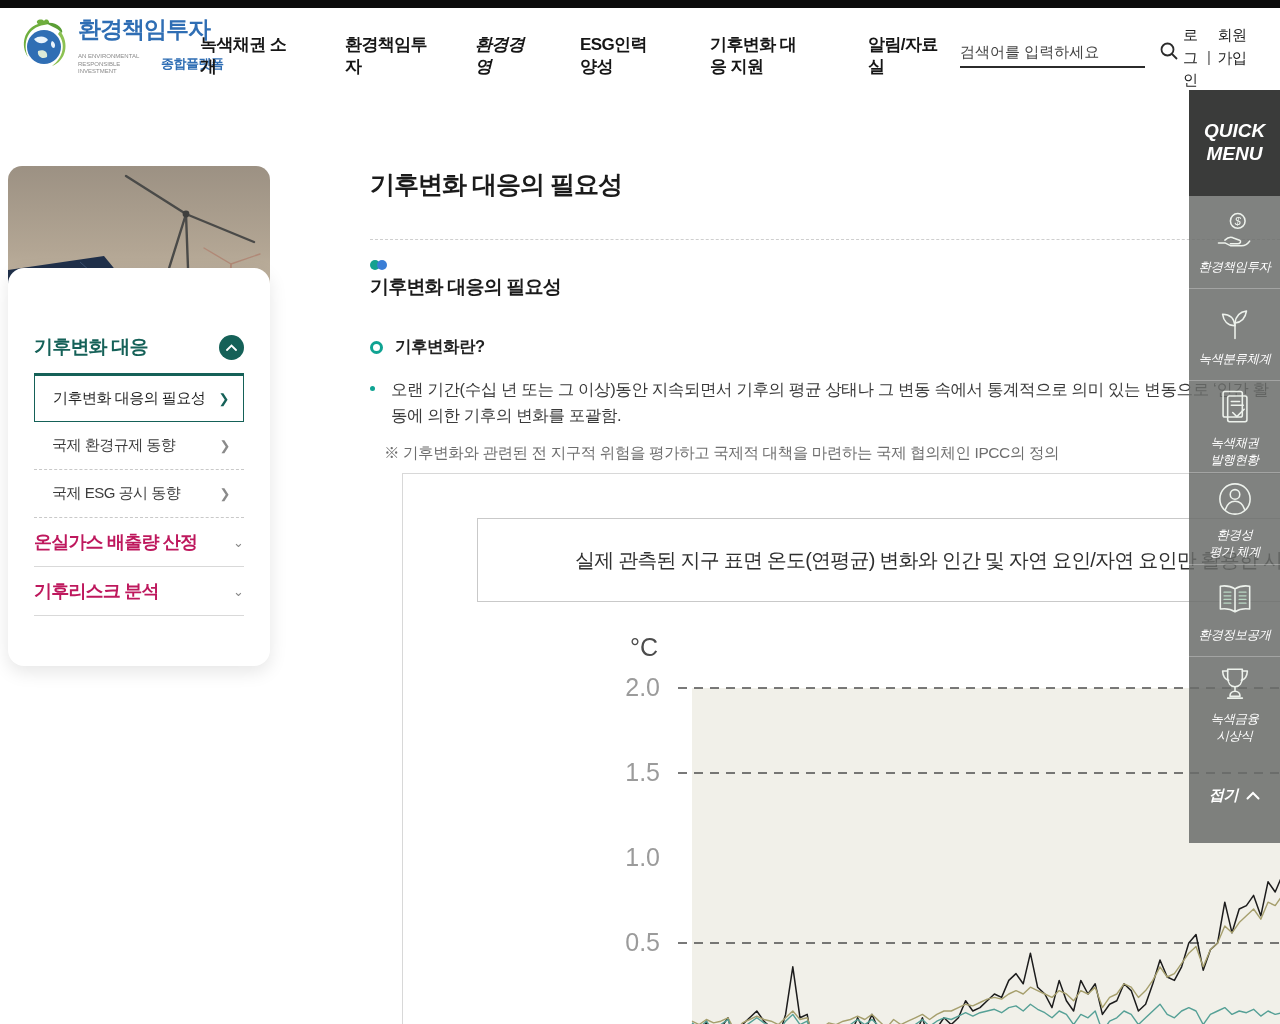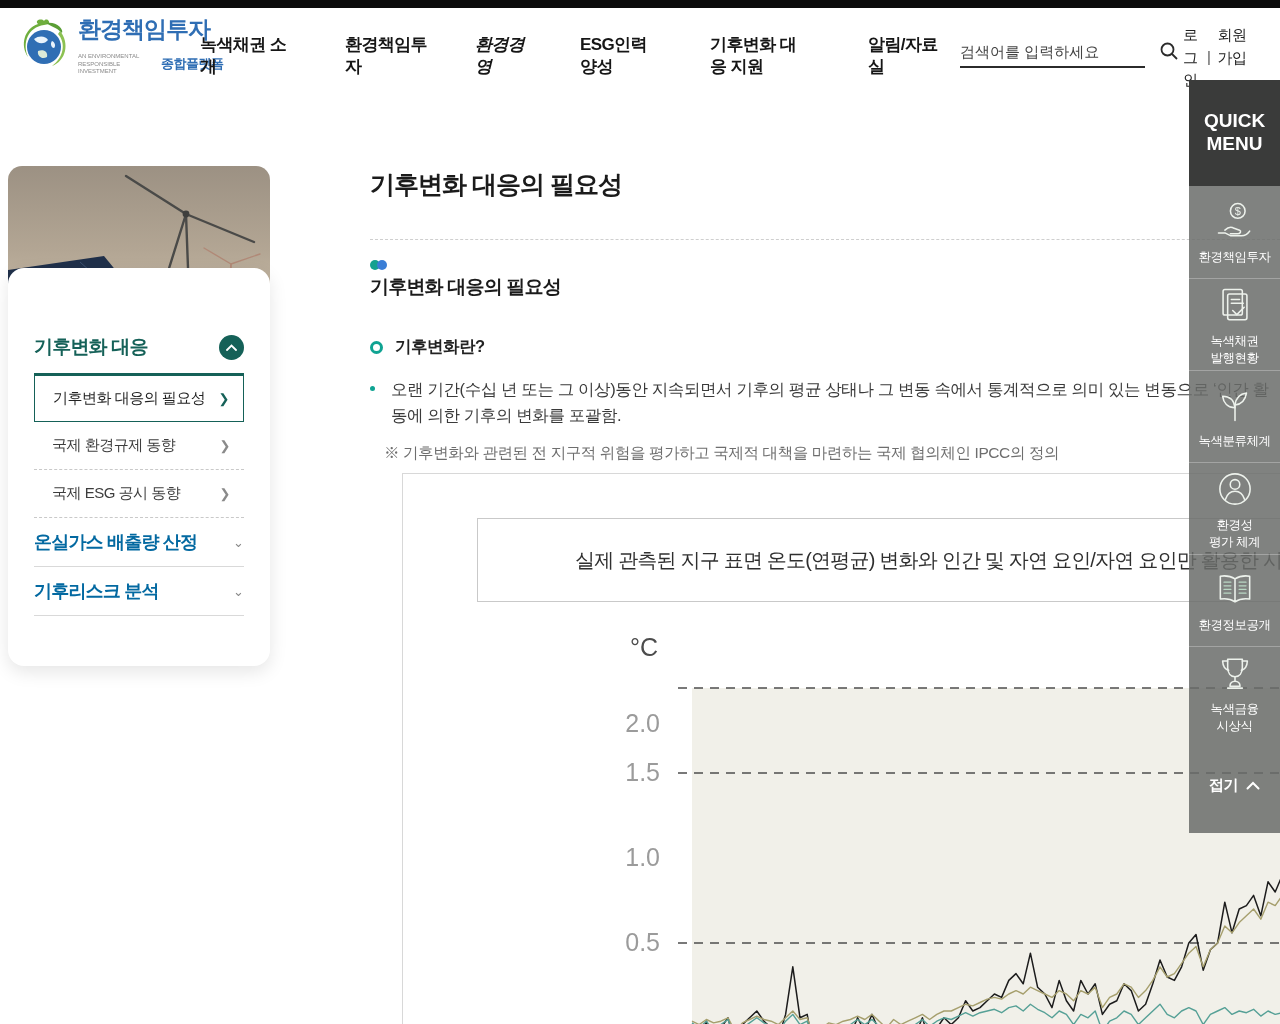--- a/index.html
+++ b/index.html
@@ -46,21 +46,21 @@
     border-radius:14px; overflow:hidden; z-index:3; }
   .banner svg { position:absolute; inset:0; }
   .banner-title { position:absolute; left:0; right:0; top:44px; text-align:center;
     color:#fff; font-size:26px; font-weight:bold; letter-spacing:-1px; text-shadow:0 1px 4px rgba(0,0,0,0.25); }
 
   .side-card { position:absolute; left:8px; top:268px; width:262px; height:398px; background:#fff;
     border-radius:16px; box-shadow:0 6px 18px rgba(0,0,0,0.10); z-index:4; padding:66px 26px 0 26px; }
   .side-sec-head { display:flex; align-items:center; justify-content:space-between; cursor:pointer; }
   .side-sec-head .lbl { font-size:19px; font-weight:bold; letter-spacing:-0.8px; }
   .sec-open .lbl { color:#156158; }
-  .sec-closed .lbl { color:#0369a1; font-size:18px; }
+  .sec-closed .lbl { color:#be185d; font-size:18px; }
   .chev-circle { width:25px; height:25px; border-radius:50%; background:#156158;
     display:flex; align-items:center; justify-content:center; }
   .chev-down { color:#888; font-size:13px; }
   .teal-rule { border-top:2px solid #156158; margin-top:13px; }
   .sub-item { height:47px; display:flex; align-items:center; justify-content:space-between;
     padding:0 14px 0 18px; font-size:15px; color:#3d3d3d; letter-spacing:-0.5px; cursor:pointer; }
   .sub-item .arrow { color:#8a8a8a; font-size:13px; }
   .sub-item.active { border:1.5px solid #156158; color:#222; }
   .sub-item.active .arrow { color:#156158; }
   .dash-sep { border-top:1px dashed #c9c9c9; }
@@ -89,21 +89,21 @@
   .figure-title-box { position:absolute; left:477px; top:518px; width:980px; height:84px;
     border:1px solid #c9c9c9; display:flex; align-items:center; justify-content:center; z-index:1; }
   .figure-title { font-size:20px; color:#2f2f2f; letter-spacing:-0.8px; white-space:nowrap; }
 
   #chart-svg { position:absolute; left:0; top:0; width:1280px; height:1024px; z-index:1; pointer-events:none; }
   .y-unit { position:absolute; left:630px; top:633px; font-size:25px; color:#4c4c4c; z-index:2; }
   #tick-labels { position:absolute; inset:0; z-index:2; pointer-events:none; }
   .tick { position:absolute; left:608px; width:52px; text-align:right; font-size:25px; color:#9b9b9b; }
 
   
-  .quickmenu { position:absolute; left:1189px; top:80px; width:91px; height:753px; z-index:10; }
+  .quickmenu { position:absolute; left:1189px; top:90px; width:91px; height:753px; z-index:10;font-style:italic; }
   .qm-head { height:106px; background:#3a3b3a; color:#fff; display:flex; align-items:center;
     justify-content:center; text-align:center; font-weight:bold; font-size:19px; line-height:1.2; cursor:pointer; }
   .qm-body { height:647px; background:rgba(106,108,106,0.85); display:flex; flex-direction:column; }
   .qm-item { flex:0 0 92px; display:flex; flex-direction:column; align-items:center; justify-content:center;
     gap:6px; cursor:pointer; }
   .qm-item + .qm-item { border-top:1px solid rgba(255,255,255,0.28); }
   .qm-label { color:#fff; font-size:12.5px; text-align:center; line-height:1.35;
     letter-spacing:-0.5px; white-space:pre-line; }
   .qm-collapse { flex:1; display:flex; align-items:center; justify-content:center; gap:8px;
     color:#fff; font-size:15px; font-weight:bold; letter-spacing:-0.5px; cursor:pointer; }
@@ -236,21 +236,21 @@
     <rect x="692" y="688" width="598" height="336" fill="#f1f0e9"></rect>
     <line x1="678" x2="1290" y1="688" y2="688" stroke="#4d4d4d" stroke-width="1.6" stroke-dasharray="9 7"></line>
     <line x1="678" x2="1290" y1="773" y2="773" stroke="#4d4d4d" stroke-width="1.6" stroke-dasharray="9 7"></line>
     <line x1="678" x2="1290" y1="943" y2="943" stroke="#4d4d4d" stroke-width="1.6" stroke-dasharray="9 7"></line>
     <polyline points="692.0,1024.6 699.2,1038.2 706.4,1021.2 713.6,1041.6 720.8,1028.0 728.0,1017.8 735.2,1045.0 742.4,1024.6 749.6,1017.8 756.8,1011.0 764.0,1021.2 771.2,1028.0 778.4,1038.2 785.6,1014.4 792.8,966.8 800.0,1017.8 807.2,1014.4 814.4,1055.2 821.6,1045.0 828.8,1034.8 836.0,1048.4 843.2,1041.6 850.4,1034.8 857.6,1017.8 864.8,1031.4 872.0,1014.4 879.2,1031.4 886.4,1048.4 893.6,1031.4 900.8,1045.0 908.0,1041.6 915.2,1034.8 922.4,1017.8 929.6,1041.6 936.8,1028.0 944.0,1017.8 951.2,1024.6 958.4,1017.8 965.6,1000.8 972.8,1011.0 980.0,1007.6 987.2,1000.8 994.4,994.0 1001.6,997.4 1008.8,980.4 1016.0,973.6 1023.2,983.8 1030.4,953.2 1037.6,987.2 1044.8,994.0 1052.0,1007.6 1059.2,980.4 1066.4,1000.8 1073.6,1011.0 1080.8,980.4 1088.0,994.0 1095.2,983.8 1102.4,1014.4 1109.6,1004.2 1116.8,1000.8 1124.0,983.8 1131.2,990.6 1138.4,1011.0 1145.6,1004.2 1152.8,983.8 1160.0,960.0 1167.2,977.0 1174.4,980.4 1181.6,966.8 1188.8,943.0 1196.0,934.5 1203.2,970.2 1210.4,949.8 1217.6,943.0 1224.8,902.2 1232.0,932.8 1239.2,909.0 1246.4,905.6 1253.6,895.4 1260.8,915.8 1268.0,881.8 1275.2,892.0 1282.4,875.0" fill="none" stroke="#1c1c1c" stroke-width="1.5" stroke-linejoin="round"></polyline>
     <polyline points="692.0,1021.2 699.2,1024.6 706.4,1019.5 713.6,1022.9 720.8,1021.2 728.0,1017.8 735.2,1031.4 742.4,1022.9 749.6,1019.5 756.8,1016.1 764.0,1019.5 771.2,1021.2 778.4,1024.6 785.6,1017.8 792.8,1011.0 800.0,1019.5 807.2,1017.8 814.4,1038.2 821.6,1028.0 828.8,1022.9 836.0,1024.6 843.2,1021.2 850.4,1019.5 857.6,1016.1 864.8,1019.5 872.0,1014.4 879.2,1021.2 886.4,1028.0 893.6,1019.5 900.8,1024.6 908.0,1021.2 915.2,1017.8 922.4,1014.4 929.6,1019.5 936.8,1014.4 944.0,1011.0 951.2,1011.0 958.4,1007.6 965.6,1004.2 972.8,1005.9 980.0,1002.5 987.2,999.1 994.4,997.4 1001.6,999.1 1008.8,994.0 1016.0,990.6 1023.2,994.0 1030.4,987.2 1037.6,990.6 1044.8,994.0 1052.0,997.4 1059.2,990.6 1066.4,994.0 1073.6,1000.8 1080.8,990.6 1088.0,994.0 1095.2,987.2 1102.4,1007.6 1109.6,997.4 1116.8,994.0 1124.0,983.8 1131.2,987.2 1138.4,997.4 1145.6,990.6 1152.8,980.4 1160.0,966.8 1167.2,977.0 1174.4,973.6 1181.6,963.4 1188.8,953.2 1196.0,946.4 1203.2,966.8 1210.4,949.8 1217.6,943.0 1224.8,926.0 1232.0,932.8 1239.2,922.6 1246.4,915.8 1253.6,909.0 1260.8,919.2 1268.0,902.2 1275.2,905.6 1282.4,895.4" fill="none" stroke="#a69f6d" stroke-width="1.4" stroke-linejoin="round"></polyline>
     <polyline points="692.0,1022.9 699.2,1028.0 706.4,1021.2 713.6,1031.4 720.8,1024.6 728.0,1019.5 735.2,1038.2 742.4,1028.0 749.6,1022.9 756.8,1017.8 764.0,1022.9 771.2,1026.3 778.4,1031.4 785.6,1021.2 792.8,1014.4 800.0,1024.6 807.2,1021.2 814.4,1045.0 821.6,1034.8 828.8,1028.0 836.0,1031.4 843.2,1026.3 850.4,1024.6 857.6,1019.5 864.8,1024.6 872.0,1019.5 879.2,1026.3 886.4,1034.8 893.6,1024.6 900.8,1031.4 908.0,1028.0 915.2,1024.6 922.4,1019.5 929.6,1026.3 936.8,1021.2 944.0,1017.8 951.2,1019.5 958.4,1016.1 965.6,1012.7 972.8,1016.1 980.0,1012.7 987.2,1011.0 994.4,1009.3 1001.6,1012.7 1008.8,1007.6 1016.0,1005.9 1023.2,1011.0 1030.4,1004.2 1037.6,1009.3 1044.8,1012.7 1052.0,1017.8 1059.2,1011.0 1066.4,1014.4 1073.6,1024.6 1080.8,1014.4 1088.0,1017.8 1095.2,1011.0 1102.4,1031.4 1109.6,1021.2 1116.8,1017.8 1124.0,1011.0 1131.2,1014.4 1138.4,1024.6 1145.6,1017.8 1152.8,1011.0 1160.0,1004.2 1167.2,1014.4 1174.4,1017.8 1181.6,1011.0 1188.8,1007.6 1196.0,1011.0 1203.2,1024.6 1210.4,1014.4 1217.6,1011.0 1224.8,1007.6 1232.0,1014.4 1239.2,1011.0 1246.4,1012.7 1253.6,1009.3 1260.8,1016.1 1268.0,1011.0 1275.2,1014.4 1282.4,1012.7" fill="none" stroke="#55a096" stroke-width="1.4" stroke-linejoin="round"></polyline>
   </svg>
 <div class="y-unit">°C</div>
 <div id="tick-labels">
-    <div class="tick" style="top: 673px; margin-top: 36px;">2.0</div>
+    <div class="tick" style="top: 673px;">2.0</div>
     <div class="tick" style="top: 758px;">1.5</div>
     <div class="tick" style="top: 843px;">1.0</div>
     <div class="tick" style="top: 928px; text-align: right;">0.5</div>
   </div>
 
 <div class="main">
   <div class="page-title">기후변화 대응의 필요성</div>
   <div class="dash-divider"></div>
   <div class="dots">
       <i class="d1"></i>
@@ -277,36 +277,36 @@
         <circle cx="27" cy="13" r="8"></circle>
         <text x="27" y="17.5" font-size="12" fill="#edf2ec" stroke="none" text-anchor="middle" font-family="Liberation Sans, sans-serif">$</text>
         <path d="M6 37h7l6 3h12c3 0 7-2 9-5"></path>
         <path d="M13 34c3-3 7-4 10-2l6 2c2 1 1 4-2 4h-8"></path>
       </svg>
       <div class="qm-label">환경책임투자</div>
     </div>
 
     <div class="qm-item">
       <svg width="44" height="44" viewBox="0 0 48 48" fill="none" stroke="#edf2ec" stroke-width="1.7" stroke-linecap="round" stroke-linejoin="round">
+        <path d="M24 41V24"></path>
+        <path d="M24 27C16 27 11.5 21.5 10.5 14.5C18 14.5 23 19 24 27Z"></path>
+        <path d="M24 24c8-1 11.5-6.5 12.5-13C29 12 25 16 24 24Z"></path>
+      </svg>
+      <div class="qm-label">녹색분류체계</div>
+    </div>
+
+    <div class="qm-item">
+      <svg width="44" height="44" viewBox="0 0 48 48" fill="none" stroke="#edf2ec" stroke-width="1.7" stroke-linecap="round" stroke-linejoin="round">
         <rect x="11" y="7" width="21" height="28" rx="2"></rect>
         <rect x="16" y="12" width="21" height="28" rx="2"></rect>
         <path d="M20 18h9M20 22h13"></path>
         <path d="M21.5 30l4.5 4.5 8-8"></path>
       </svg>
       <div class="qm-label">녹색채권
 발행현황</div>
-    </div>
-
-    <div class="qm-item">
-      <svg width="44" height="44" viewBox="0 0 48 48" fill="none" stroke="#edf2ec" stroke-width="1.7" stroke-linecap="round" stroke-linejoin="round">
-        <path d="M24 41V24"></path>
-        <path d="M24 27C16 27 11.5 21.5 10.5 14.5C18 14.5 23 19 24 27Z"></path>
-        <path d="M24 24c8-1 11.5-6.5 12.5-13C29 12 25 16 24 24Z"></path>
-      </svg>
-      <div class="qm-label">녹색분류체계</div>
     </div>
 
     <div class="qm-item">
       <svg width="44" height="44" viewBox="0 0 48 48" fill="none" stroke="#edf2ec" stroke-width="1.7" stroke-linecap="round" stroke-linejoin="round">
         <circle cx="24" cy="24" r="16.5"></circle>
         <circle cx="24" cy="19" r="5.2"></circle>
         <path d="M13.5 35.5c2-6.5 5.5-9 10.5-9s8.5 2.5 10.5 9"></path>
       </svg>
       <div class="qm-label">환경성
 평가 체계</div>

